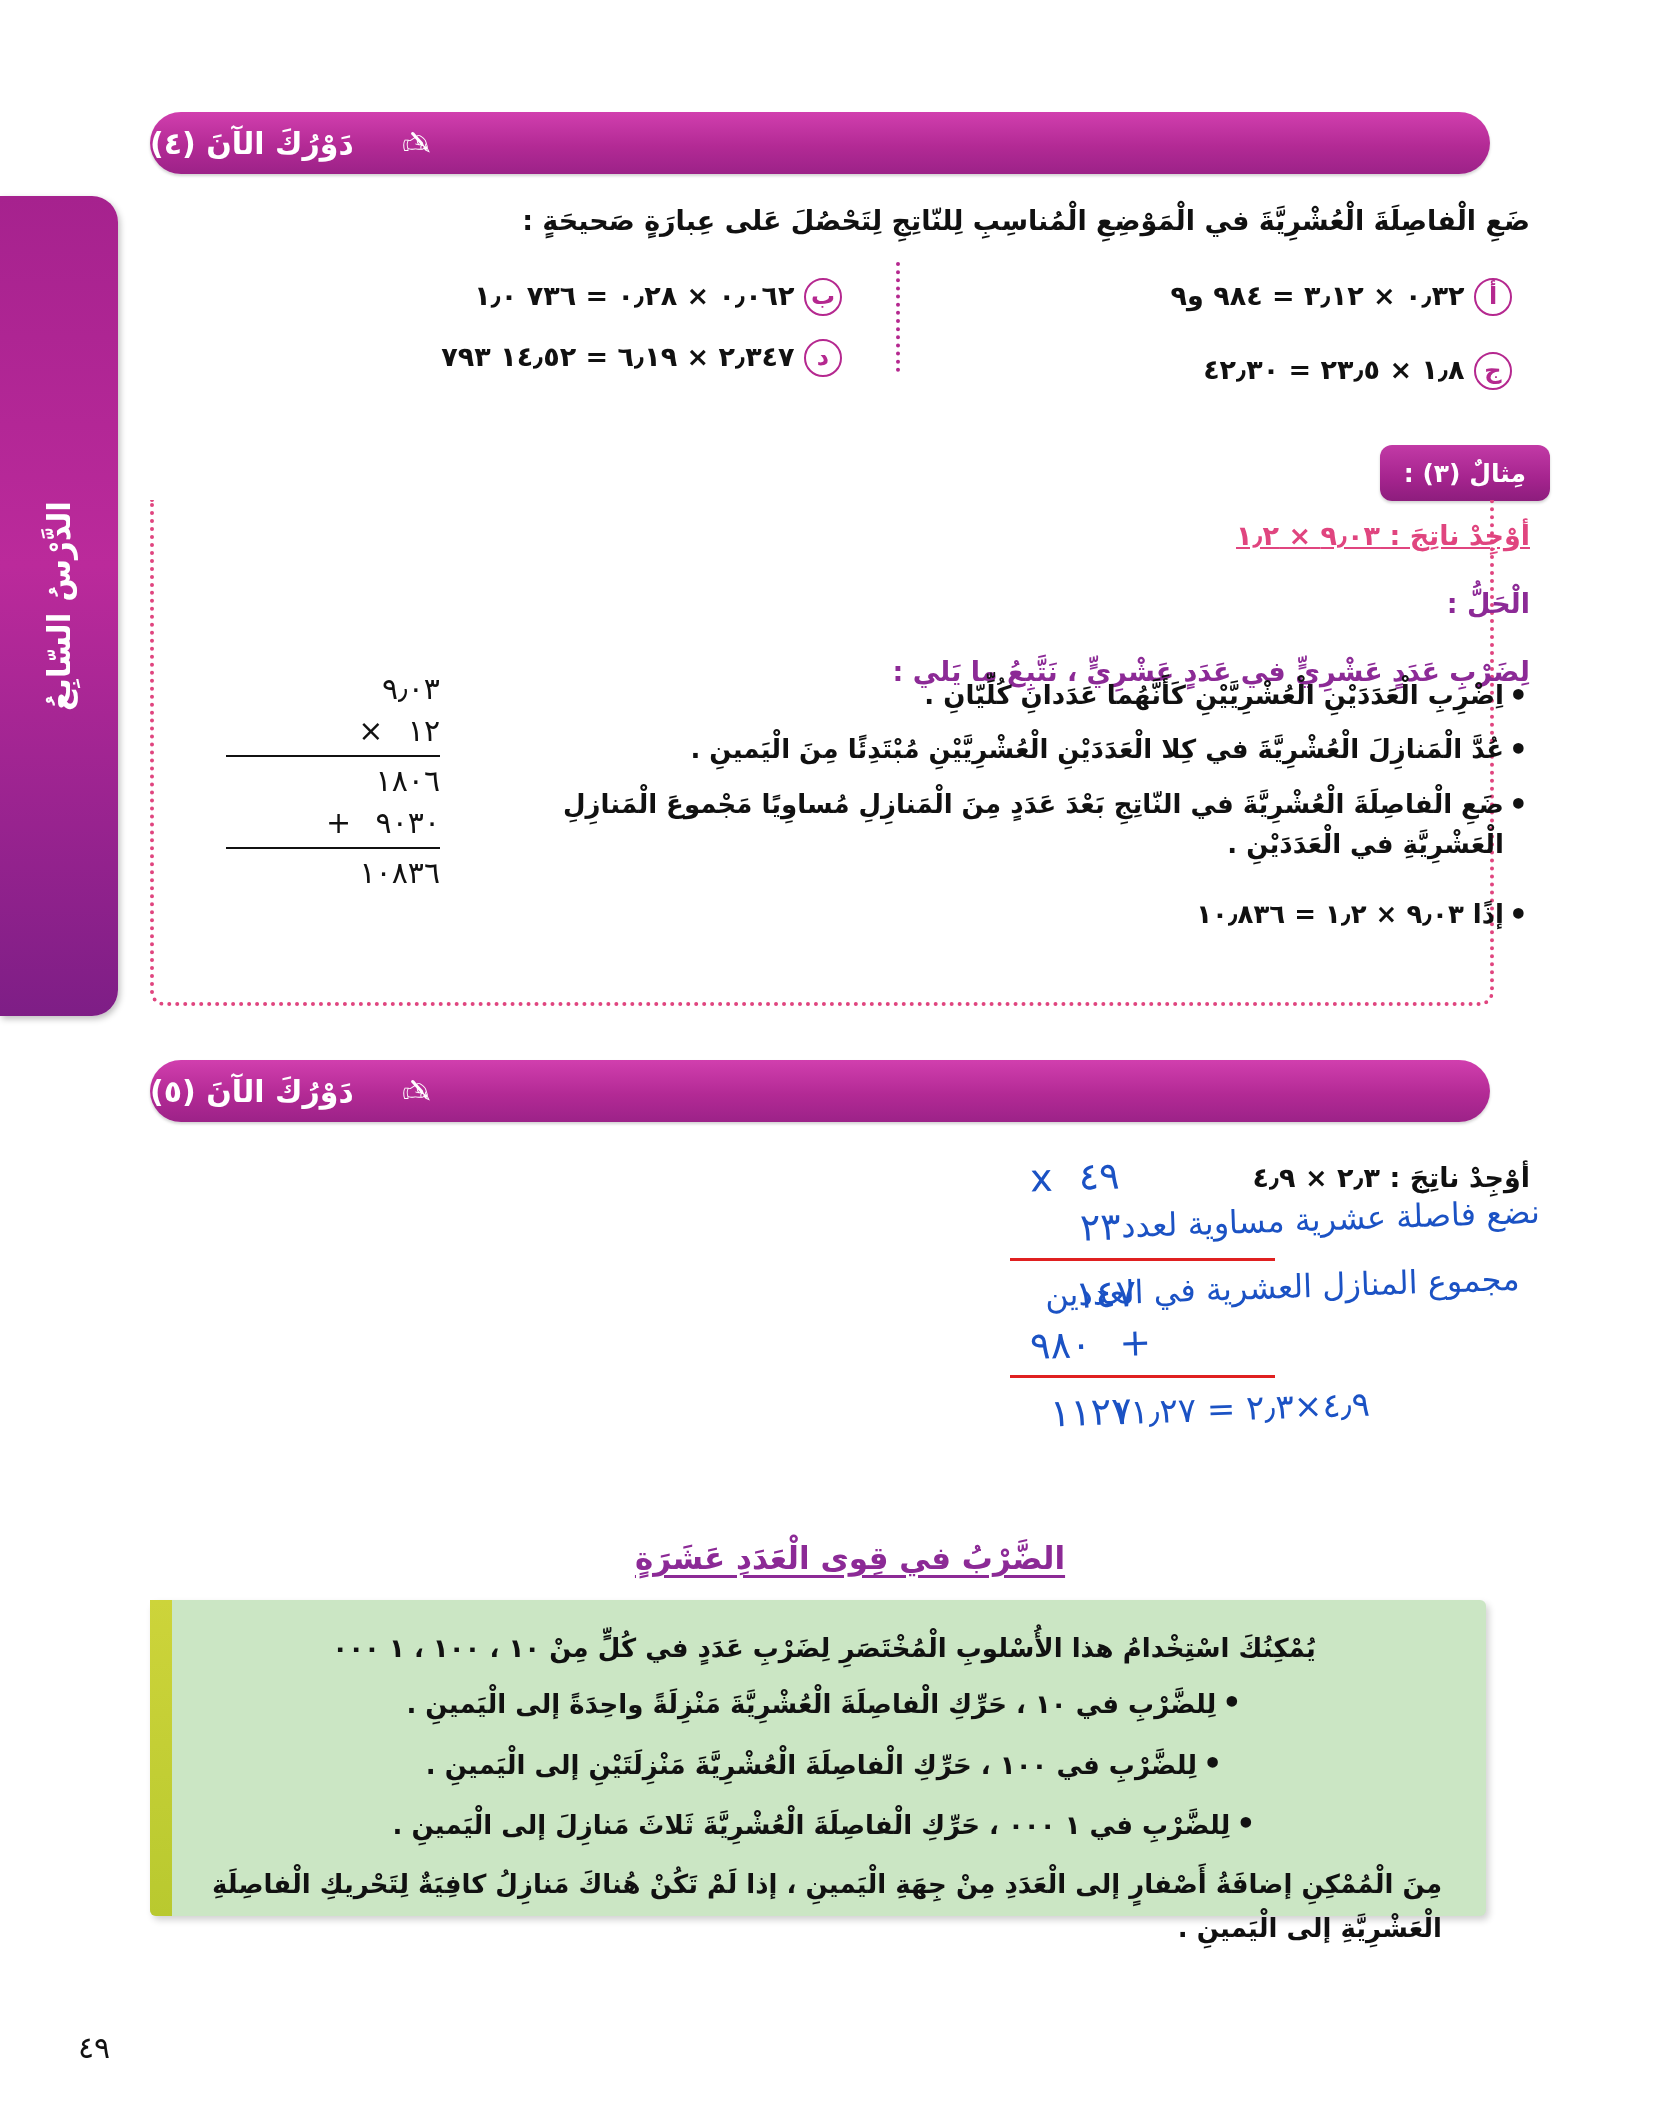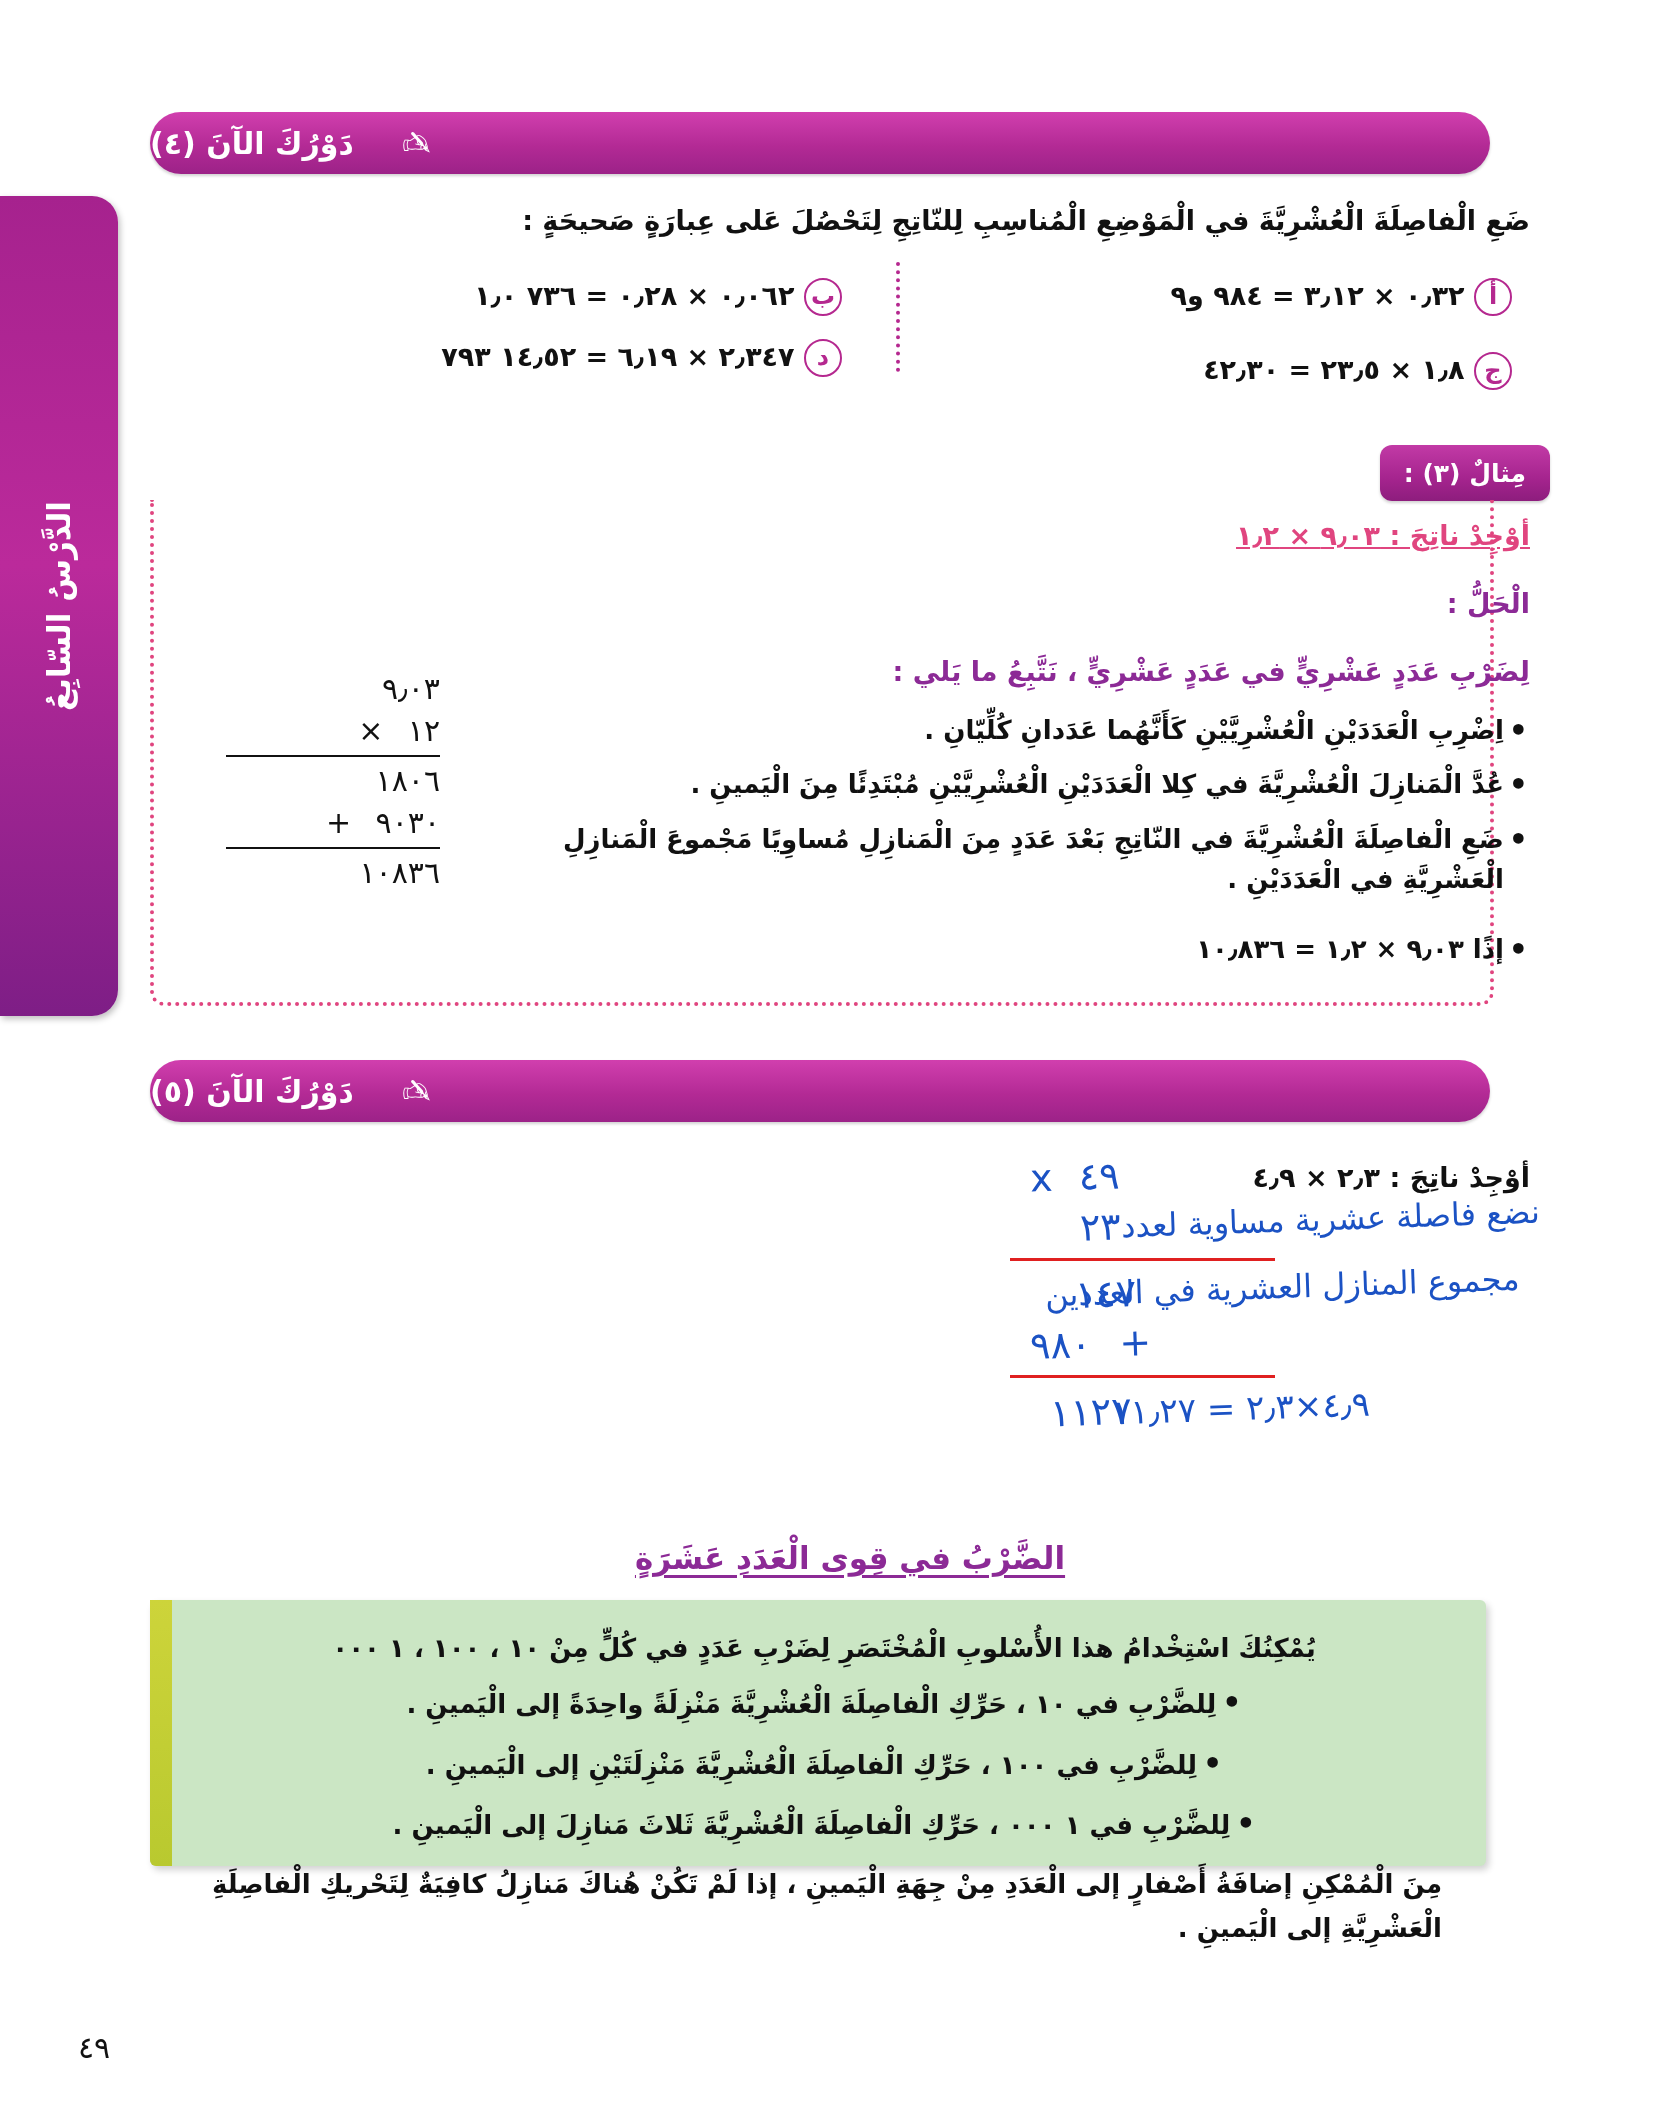--- a/index.html
+++ b/index.html
@@ -273,21 +273,21 @@
   <div class="small-pill" style="right:0px; top:445px;">
     <span class="pill-text">مِثالٌ (٣) :</span>
   </div>
 
   <div class="example-box" style="left:0px; top:500px; width:1336px; height:502px;"></div>
 
   <div class="q-line pink-text" style="top:520px; right:20px;">أوْجِدْ ناتِجَ : ٩٫٠٣ × ١٫٢</div>
   <div class="q-line purple-text" style="top:588px; right:20px;">الْحَلُّ :</div>
   <div class="q-line purple-text" style="top:656px; right:20px;">لِضَرْبِ عَدَدٍ عَشْرِيٍّ في عَدَدٍ عَشْرِيٍّ ، نَتَّبِعُ ما يَلي :</div>
 
-  <ul class="bullets" style="position:absolute; top:710px; right:20px; width:990px;">
+  <ul class="bullets" style="position:absolute; top:675px; right:20px; width:990px;">
     <li>اِضْرِبِ الْعَدَدَيْنِ الْعُشْرِيَّيْنِ كَأَنَّهُما عَدَدانِ كُلِّيّانِ .</li>
     <li>عُدَّ الْمَنازِلَ الْعُشْرِيَّةَ في كِلا الْعَدَدَيْنِ الْعُشْرِيَّيْنِ مُبْتَدِئًا مِنَ الْيَمينِ .</li>
     <li>ضَعِ الْفاصِلَةَ الْعُشْرِيَّةَ في النّاتِجِ بَعْدَ عَدَدٍ مِنَ الْمَنازِلِ مُساوِيًا مَجْموعَ الْمَنازِلِ الْعَشْرِيَّةِ في الْعَدَدَيْنِ .</li>
     <li style="margin-top:30px;">إذًا ٩٫٠٣ × ١٫٢ = ١٠٫٨٣٦</li>
   </ul>
 
   <div class="calc" style="left:40px; top:668px; width:250px;">
     <div class="row" style="text-align:right;"><span>٩٫٠٣</span></div>
     <div class="row" style="text-align:right;">
       <span class="op">×</span>
@@ -323,21 +323,21 @@
   </div>
   <div class="redline" style="left:860px; top:1375px; width:265px;"></div>
   <div class="hand hand-ltr" style="left:900px; top:1390px; font-size:38px;">١١٢٧</div>
 
   <div class="hand" style="right:10px; top:1200px; font-size:32px;">نضع فاصلة عشرية مساوية لعدد</div>
   <div class="hand" style="right:30px; top:1268px; font-size:32px;">مجموع المنازل العشرية في العددين</div>
   <div class="hand hand-ltr" style="right:180px; top:1388px; font-size:34px;">٤٫٩×٢٫٣ = ١١٫٢٧</div>
 
   <div class="section-title" style="top:1540px; left:0;">الضَّرْبُ في قِوى الْعَدَدِ عَشَرَةٍ</div>
 
-  <div class="green-box" style="left:0px; top:1600px; width:1336px; height:266px;">
+  <div class="green-box" style="left:0px; top:1600px; width:1336px; height:316px;">
     <div class="stripe"></div>
     <div class="inner">
       <div style="text-align:center;">يُمْكِنُكَ اسْتِخْدامُ هذا الأُسْلوبِ الْمُخْتَصَرِ لِضَرْبِ عَدَدٍ في كُلٍّ مِنْ ١٠ ، ١٠٠ ، ١ ٠٠٠</div>
       <ul class="bullets" style="margin-top:10px;">
         <li>لِلضَّرْبِ في ١٠ ، حَرِّكِ الْفاصِلَةَ الْعُشْرِيَّةَ مَنْزِلَةً واحِدَةً إلى الْيَمينِ .</li>
         <li>لِلضَّرْبِ في ١٠٠ ، حَرِّكِ الْفاصِلَةَ الْعُشْرِيَّةَ مَنْزِلَتَيْنِ إلى الْيَمينِ .</li>
         <li>لِلضَّرْبِ في ١ ٠٠٠ ، حَرِّكِ الْفاصِلَةَ الْعُشْرِيَّةَ ثَلاثَ مَنازِلَ إلى الْيَمينِ .</li>
       </ul>
       <div>مِنَ الْمُمْكِنِ إضافَةُ أَصْفارٍ إلى الْعَدَدِ مِنْ جِهَةِ الْيَمينِ ، إذا لَمْ تَكُنْ هُناكَ مَنازِلُ كافِيَةٌ لِتَحْريكِ الْفاصِلَةِ الْعَشْرِيَّةِ إلى الْيَمينِ .</div>
     </div>

